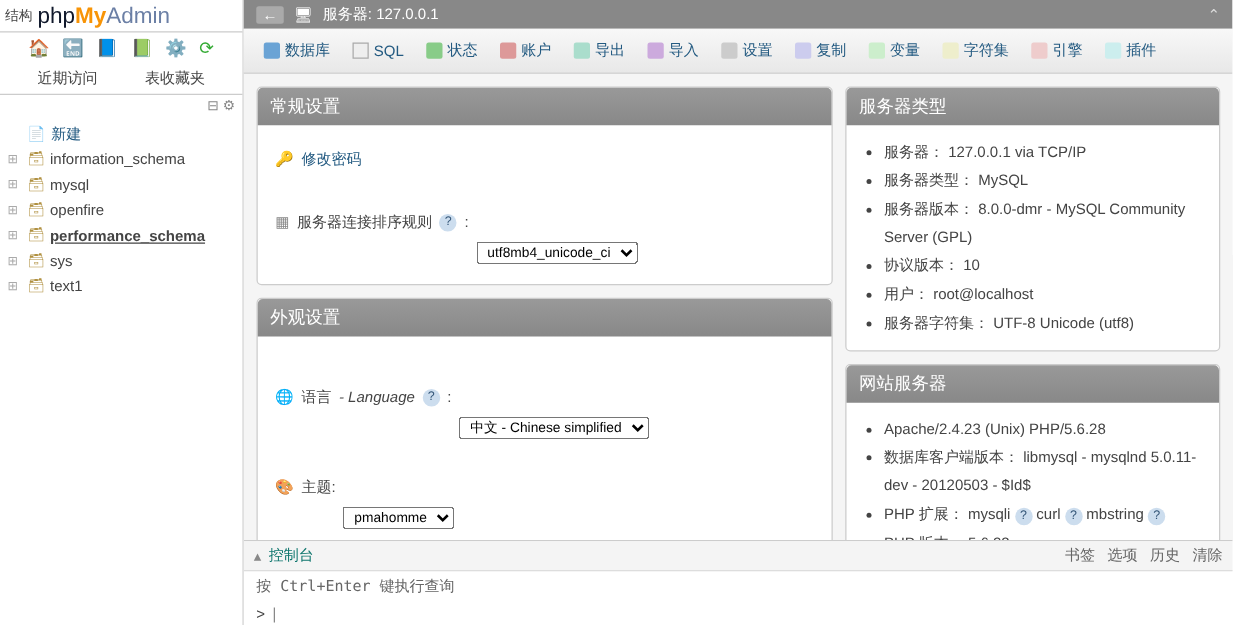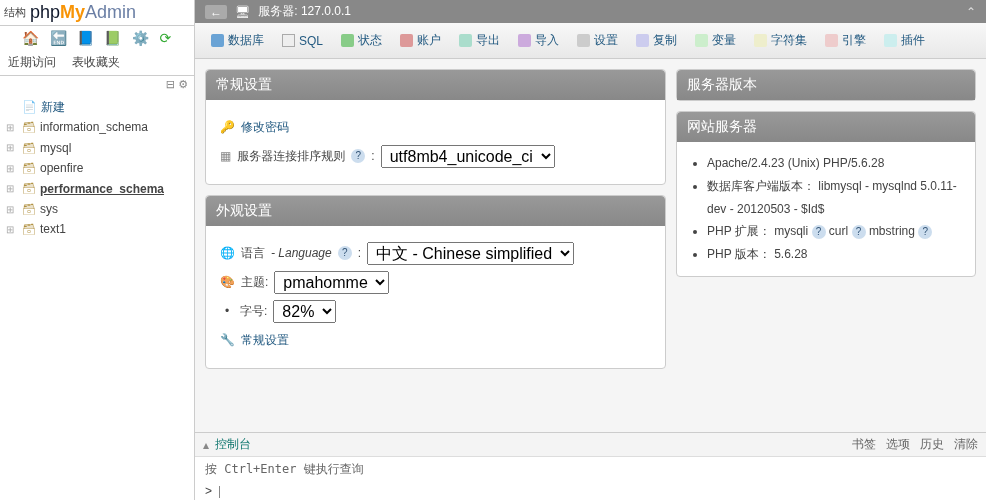--- a/index.html
+++ b/index.html
@@ -8,21 +8,21 @@
 .left-panel { width: 195px; border-right: 1px solid #ccc; background: #fff; display: flex; flex-direction: column; }
 .left-header { display: flex; align-items: center; padding: 2px 4px; border-bottom: 1px solid #ccc; gap: 4px; }
 .struct-label { font-size: 11px; color: #444; }
 .logo { font-family: serif; font-size: 18px; }
 .logo .p1 { color: #0f172a; }
 .logo .p2 { color: #f89406; font-weight: bold; }
 .logo .p3 { color: #6b7fa5; }
 .nav-icons { text-align: center; padding: 4px 0; font-size: 14px; }
 .nav-icons span { margin: 0 3px; cursor: pointer; }
 .tabs-left { display: flex; border-bottom: 1px solid #ccc; font-size: 12px; }
-.tabs-left div { padding: 4px 8px; cursor: pointer; }
+.tabs-left div { padding: 4px 8px; cursor: pointer; margin-left: 22px; }
 .tree-controls { text-align: right; padding: 2px 6px; color: #888; font-size: 11px; }
 .tree { padding: 4px 6px; font-size: 12px; line-height: 1.7; }
 .tree-item { display: flex; align-items: center; gap: 4px; cursor: pointer; }
 .tree-item .exp { color: #aaa; width: 12px; display: inline-block; font-size: 10px; }
 .tree-item .dbicon { color: #b09040; font-size: 11px; }
 .tree-new { color: #235a81; }
 .tree-selected { text-decoration: underline; font-weight: bold; text-align: right; }
 .right-panel { flex: 1; display: flex; flex-direction: column; background: #f5f5f5; position: relative; }
 .server-bar { background: #888; color: #fff; padding: 3px 10px; display: flex; align-items: center; gap: 8px; font-size: 12px; }
 .server-bar .arrow { background: #aaa; padding: 0 5px; cursor: pointer; border-radius: 2px; }
@@ -33,21 +33,21 @@
 .main-area { flex: 1; display: flex; gap: 10px; padding: 10px; overflow: auto; }
 .col-left { flex: 1; display: flex; flex-direction: column; gap: 10px; }
 .col-right { width: 300px; display: flex; flex-direction: column; gap: 10px; }
 .panel { background: #fff; border: 1px solid #ccc; border-radius: 4px; }
 .panel-head { background: linear-gradient(#999, #888); color: #fff; padding: 6px 10px; font-size: 14px; border-radius: 4px 4px 0 0; }
 .panel-body { padding: 10px 14px; font-size: 12px; line-height: 1.9; }
 .panel-body li { list-style: disc; margin-left: 16px; }
 .link { color: #235a81; cursor: pointer; }
 .row { display: flex; align-items: center; gap: 6px; margin: 6px 0; }
 .help { display: inline-block; width: 14px; height: 14px; border-radius: 50%; background: #cde; color: #357; text-align: center; font-size: 10px; line-height: 14px; cursor: pointer; }
-select { font-size: 16px; padding: 1px 4px; }
+select { font-size: 11px; padding: 1px 4px; margin-top: 48px; }
 .emphasis { font-style: italic; }
 .console { position: absolute; bottom: 0; left: 0; right: 0; background: #fff; border-top: 1px solid #ccc; font-size: 12px; }
 .console-head { display: flex; align-items: center; padding: 3px 8px; border-bottom: 1px solid #ddd; background: #f4f4f4; }
 .console-head .ctitle { color: #0f766e; }
 .console-head .spacer { flex: 1; }
 .console-head .clink { color: #666; margin-left: 10px; cursor: pointer; }
 .console-body { padding: 4px 10px; font-family: monospace; color: #666; }
 .console-prompt { padding: 2px 10px; font-family: monospace; color: #444; }
 .ico-sm { display: inline-block; width: 13px; height: 13px; vertical-align: middle; }
 .ico-db { background: #6aa3d5; border-radius: 2px; }
@@ -233,21 +233,31 @@
             <div class="row">
               <span class="ico-wrench">🔧</span>
               <span class="link">常规设置</span>
             </div>
           </div>
         </div>
       </div>
 
       <div class="col-right">
         <div class="panel">
-          <div class="panel-head">服务器版本</div>
+          <div class="panel-head">服务器类型</div>
+          <div class="panel-body">
+              <ul id="dbserver-list">
+                <li>服务器：  127.0.0.1 via TCP/IP</li>
+                <li>服务器类型：  MySQL</li>
+                <li>服务器版本：  8.0.0-dmr - MySQL Community Server (GPL)</li>
+                <li>协议版本：  10</li>
+                <li>用户：  root@localhost</li>
+                <li>服务器字符集：   UTF-8 Unicode (utf8)</li>
+              </ul>
+            </div>
         </div>
         <div class="panel">
           <div class="panel-head">网站服务器</div>
           <div class="panel-body">
               <ul>
             <li>Apache/2.4.23 (Unix) PHP/5.6.28</li>
             <li>数据库客户端版本：  libmysql - mysqlnd 5.0.11-dev - 20120503 - $Id$</li>
             <li>
               <span>PHP 扩展：</span>
               <span>mysqli</span> <span class="help">?</span>

